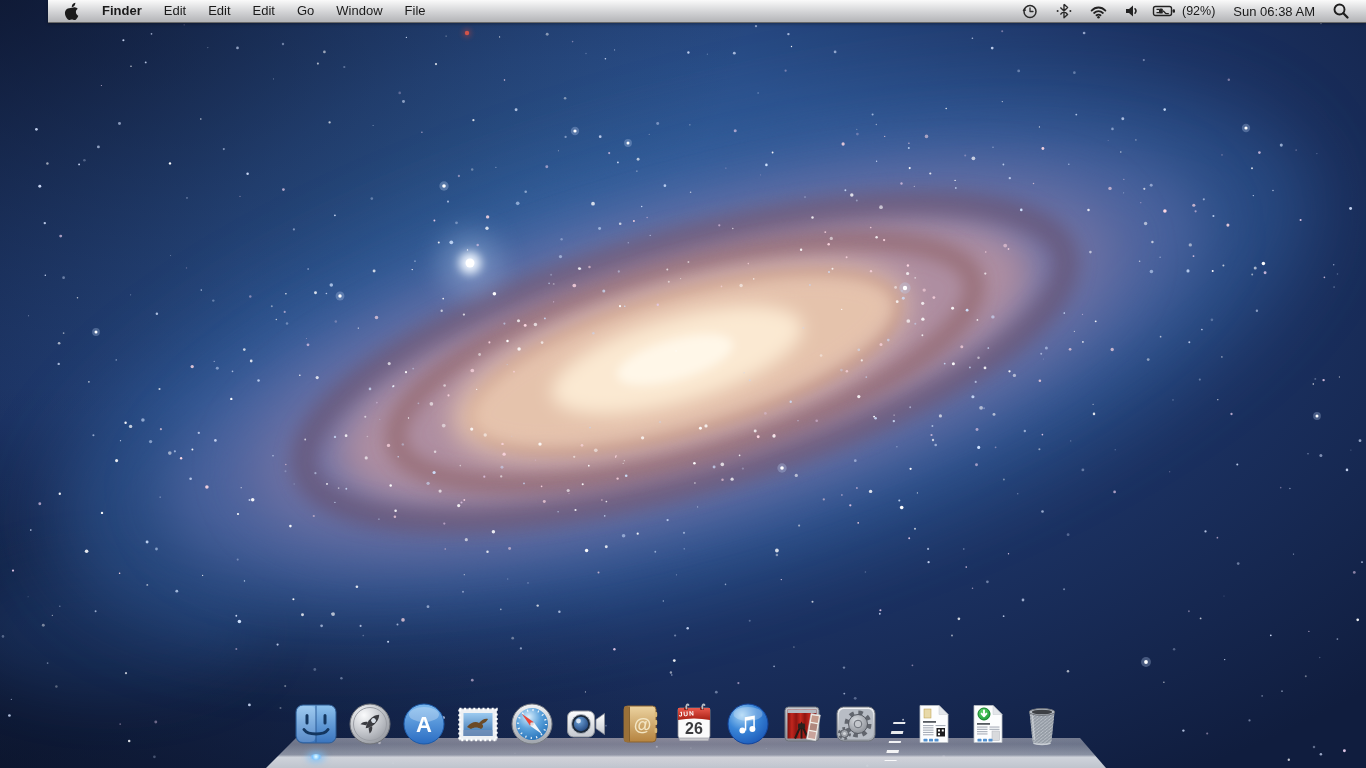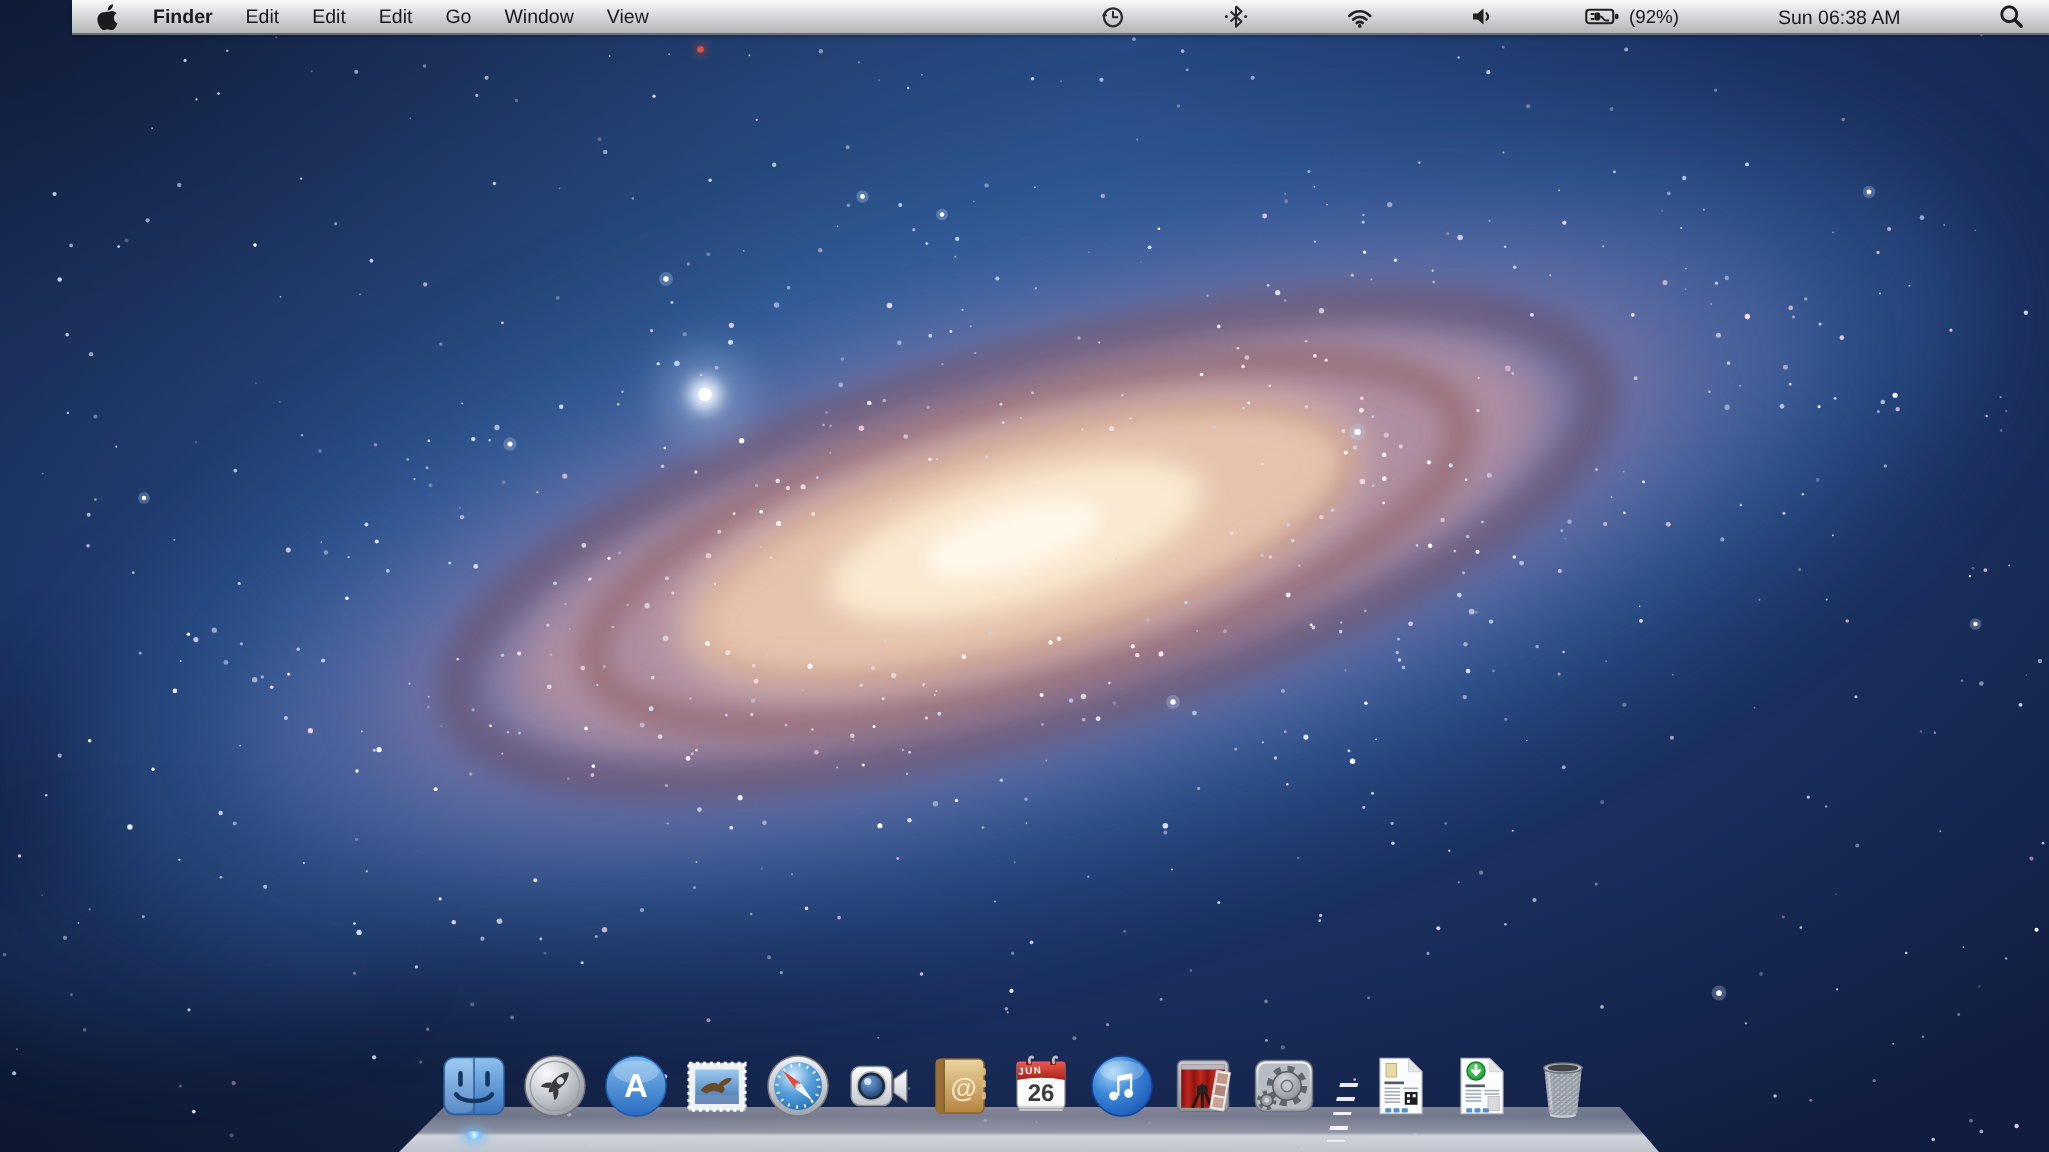--- a/index.html
+++ b/index.html
@@ -11,21 +11,21 @@
   #menubar{position:absolute;top:0;left:16px;right:0;height:22px;z-index:10;
     display:flex;justify-content:space-between;align-items:center;
     background:linear-gradient(#fafafa,#d2d3d5 55%,#b3b4b7);
     border-bottom:1px solid rgba(80,80,80,.85);
     box-shadow:0 1px 3px rgba(0,0,0,.35);
     color:#1a1a1a;font-size:13px;margin-left:32px;}
   .mb-left{display:flex;align-items:center;height:100%;}
   .apple{display:flex;align-items:center;padding:0 12px 0 16px;height:100%;}
   .mitem{padding:0 11px;line-height:22px;white-space:nowrap;}
   .bold{font-weight:bold;}
-  .mb-right{display:flex;align-items:center;height:100%;padding-right:8px;gap:48px;}
+  .mb-right{display:flex;align-items:center;height:100%;padding-right:8px;}
   .sicon{display:flex;align-items:center;padding:0 8px;height:100%;}
   .batt{display:flex;align-items:center;height:100%;padding:0 4px;}
   .mtext{padding:0 5px;font-size:12.5px;white-space:nowrap;}
   .clock{font-size:13px;padding:0 9px;}
 
   
   #dock{position:absolute;inset:0;z-index:5;pointer-events:none;}
   .shelf{position:absolute;left:0;top:728px;width:1366px;height:40px;
     clip-path:polygon(296px 10px,1080px 10px,1106px 40px,266px 40px);
     background:linear-gradient(to bottom,
@@ -853,21 +853,21 @@
           <path fill="#1b1b1b" d="M11.8 3.4 C12.5 2.5 13 1.3 12.8 0.1 C11.7 0.2 10.5 0.9 9.8 1.8 C9.2 2.6 8.7 3.8 8.9 4.9 C10 4.9 11.1 4.3 11.8 3.4 Z"></path>
           <path fill="#1b1b1b" d="M8.7 5.8 C9.8 5.8 10.9 5.1 12.1 5.2 C13.6 5.3 14.8 5.9 15.6 7 C14.2 7.9 13.4 9.1 13.5 10.8 C13.6 12.7 14.7 14 16.2 14.7 C15.9 15.6 15.5 16.4 14.9 17.3 C14.1 18.5 13.2 19.7 11.9 19.7 C10.7 19.7 10.3 19 8.9 19 C7.5 19 7 19.7 5.9 19.7 C4.6 19.7 3.6 18.4 2.8 17.2 C1.1 14.7 0.6 11.7 1.5 9.5 C2.3 7.5 3.9 6.2 5.8 6.2 C7 6.2 7.8 5.8 8.7 5.8 Z"></path>
         </svg>
       </span>
       <span class="mitem bold">Finder</span>
       <span class="mitem">Edit</span>
       <span class="mitem">Edit</span>
       <span class="mitem">Edit</span>
       <span class="mitem">Go</span>
       <span class="mitem">Window</span>
-      <span class="mitem">View</span>
+      <span class="mitem">File</span>
     </div>
     <div class="mb-right">
       <span class="sicon">
         <svg width="18" height="18" viewBox="0 0 18 18" fill="none" stroke="#2a2a2a">
           <circle cx="9" cy="9.5" r="6" stroke-width="1.5"></circle>
           <path d="M9 9.5 V5.8 M9 9.5 H12" stroke-width="1.3" stroke-linecap="round"></path>
           <path d="M3.4 5.4 L1.6 8.9 L5.2 8.7" fill="#2a2a2a" stroke="none"></path>
         </svg>
       </span>
       <span class="sicon">

